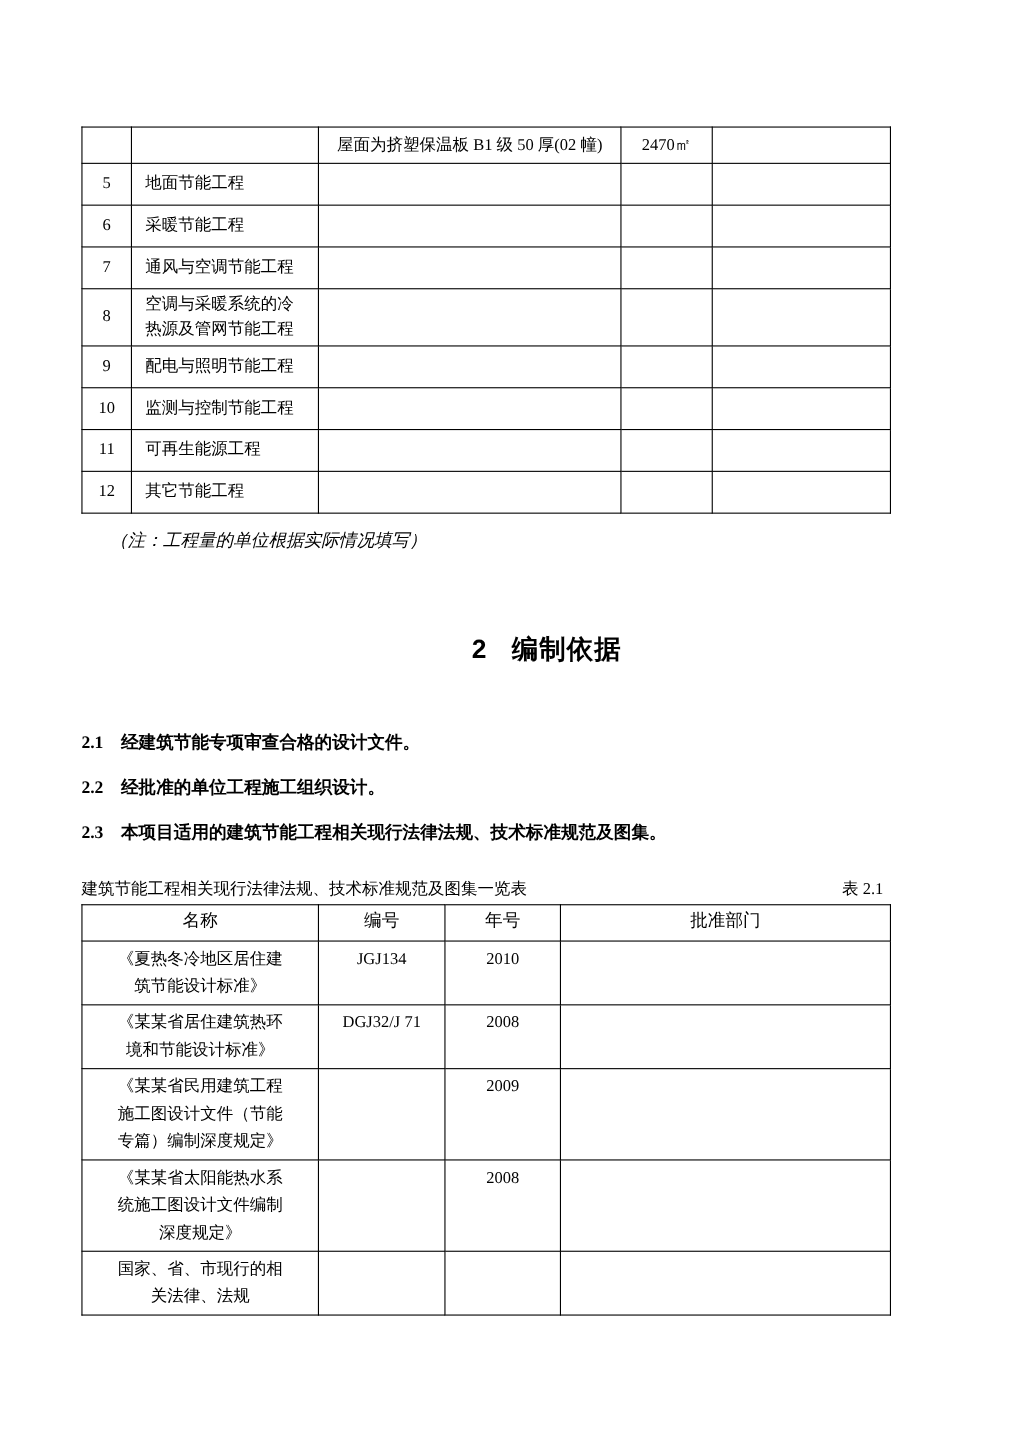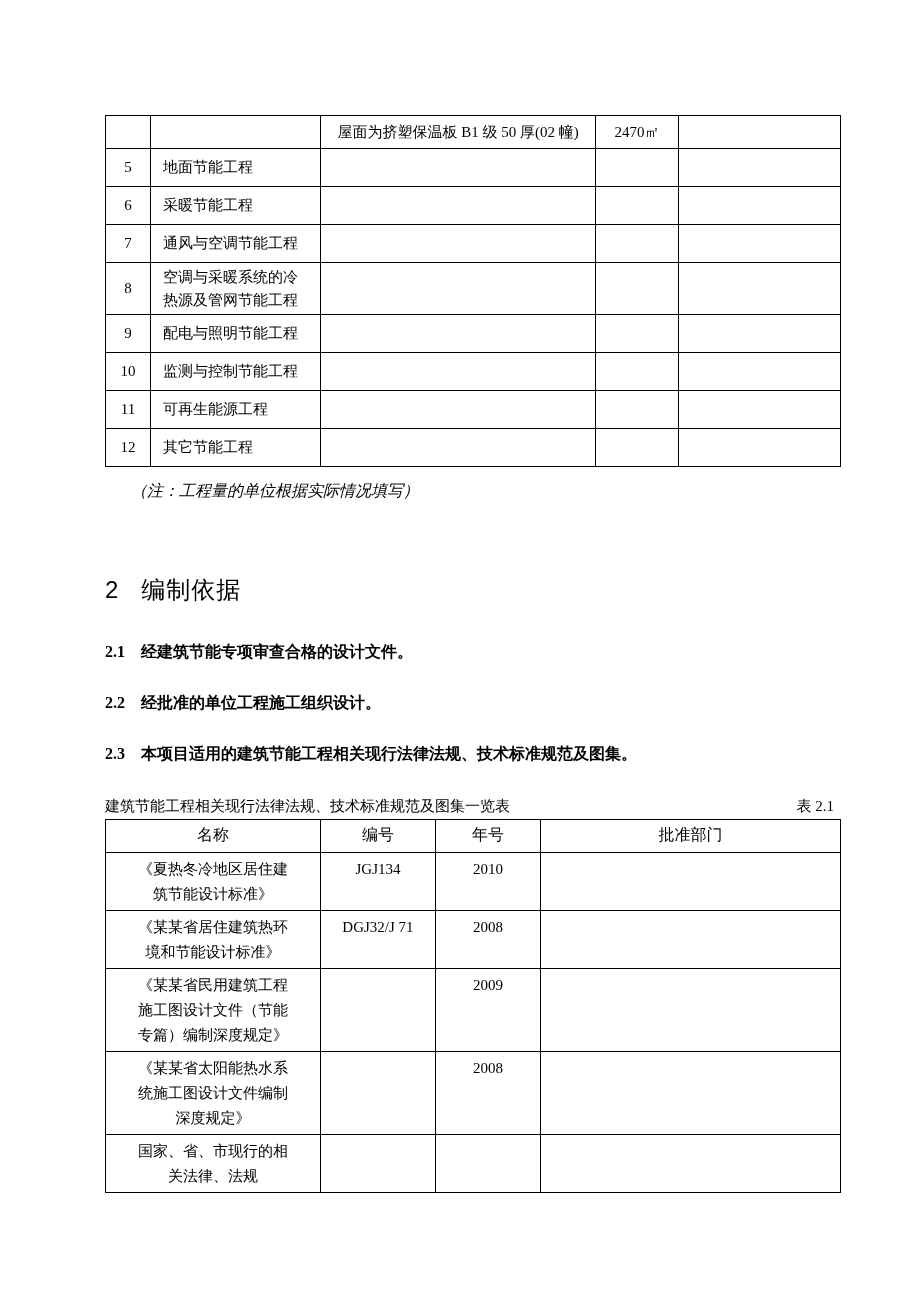--- a/index.html
+++ b/index.html
@@ -7,21 +7,21 @@
   body {
     width: 920px;
     height: 1302px;
     font-family: "Liberation Serif", "DejaVu Serif", serif;
     color: #000;
     overflow: hidden;
   }
   .page {
     width: 920px;
     height: 1302px;
-    padding: 115px 0 0 105px;
+    padding: 115px 0 0 74px;
   }
 
   
   table {
     border-collapse: collapse;
     table-layout: fixed;
     width: 735px;
     font-size: 15px;
   }
   td {
@@ -46,32 +46,33 @@
   .note {
     font-size: 16px;
     margin: 14px 0 0 26px;
     font-style: italic;
   }
 
   
   .heading {
     margin-top: 72px;
     font-family: "Liberation Sans", "DejaVu Sans", sans-serif;
-    font-weight: normal;
+    font-weight: bold;
     font-size: 24px;
     letter-spacing: 1px;
+    text-align: center;
   }
   .heading .hnum { display: inline-block; margin-right: 22px; }
 
   .item {
     font-weight: bold;
     font-size: 16px;
-    margin-top: 30px;
-  }
-  .item.first { margin-top: 36px; }
+    margin-top: 20px;
+  }
+  .item.first { margin-top: 59px; }
   .item .inum { display: inline-block; margin-right: 16px; }
 
   
   .caption {
     position: relative;
     width: 735px;
     margin-top: 30px;
     font-size: 15px;
     height: 22px;
     line-height: 22px;

